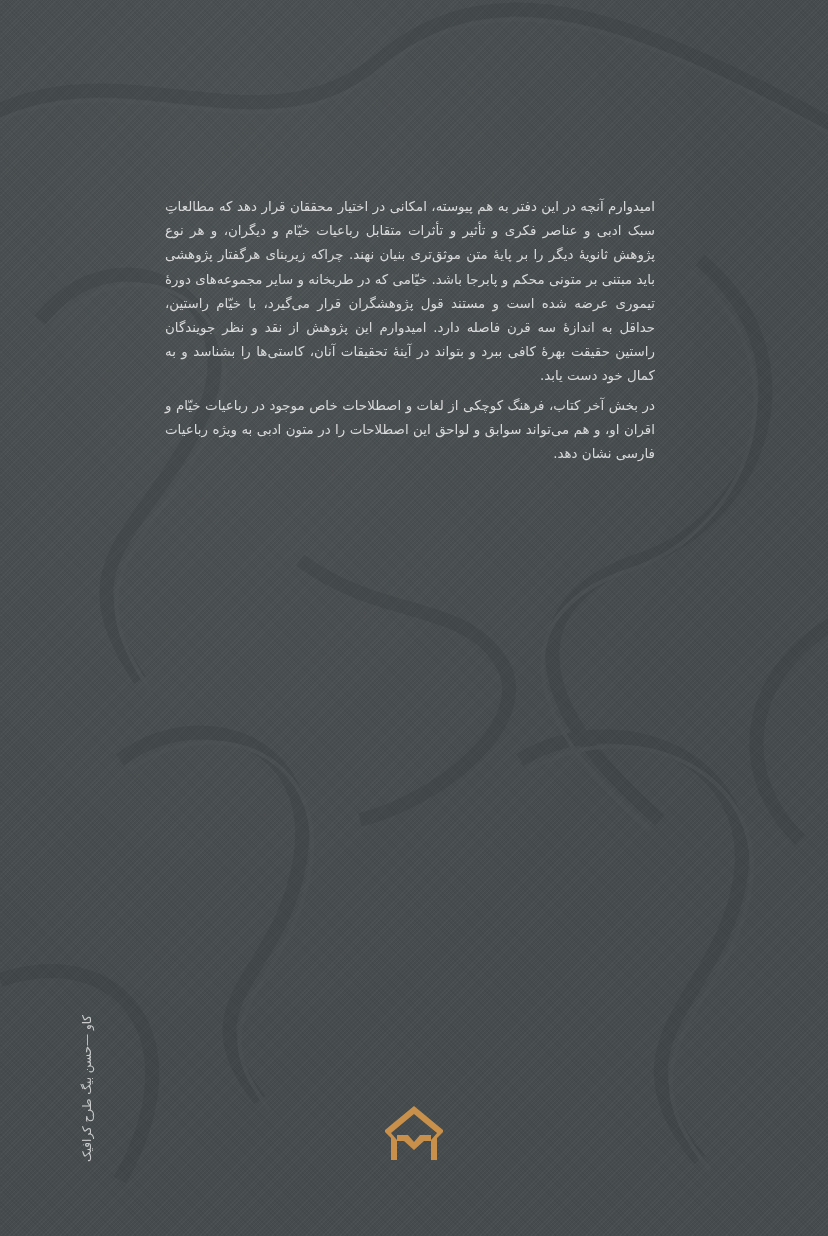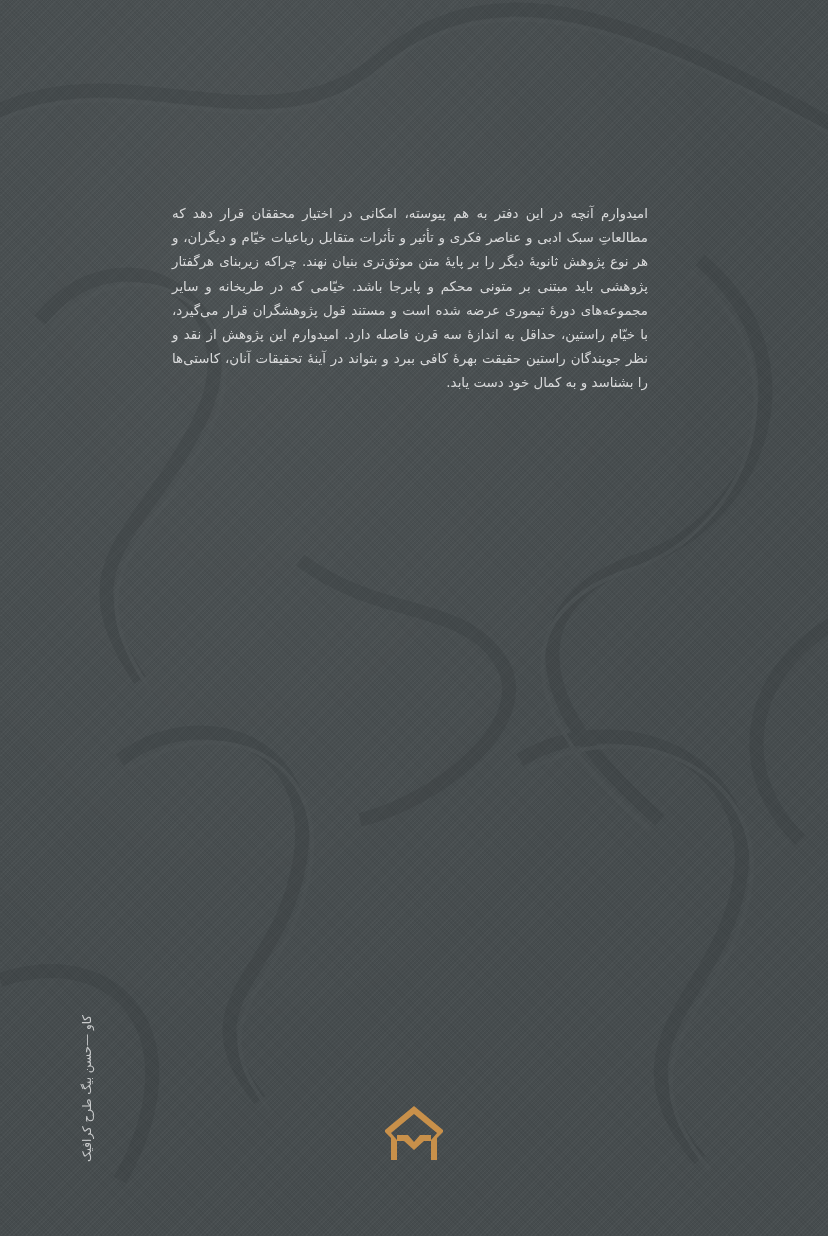--- a/index.html
+++ b/index.html
@@ -22,21 +22,21 @@
     position: absolute;
     left: 160px; top: 190px;
     width: 500px;
     direction: rtl;
     text-align: justify;
     text-align-last: right;
     color: #d9dadb;
     font-size: 13.4px;
     line-height: 24.2px;
   }
-  .blurb p { margin: 12px; }
+  .blurb p { margin: 5px; }
   .credit {
     position: absolute;
     left: 80px; top: 1015px;
     width: 20px; height: 180px;
     writing-mode: vertical-rl;
     transform: rotate(180deg);
     direction: rtl;
     color: #c9cbcc;
     font-size: 12px;
     white-space: nowrap;
@@ -66,20 +66,21 @@
       <path d="M-20 130 C120 50 260 170 380 70 S640 30 860 150"></path>
       <path d="M50 330 C130 230 270 310 210 430 S70 570 150 690"></path>
       <path d="M690 270 C810 370 750 530 630 570 S510 710 650 830"></path>
       <path d="M130 770 C210 710 330 750 310 870 S190 1010 270 1110"></path>
       <path d="M530 770 C630 710 770 770 750 890 S610 1050 710 1170"></path>
     </g>
   </svg>
 
   <div class="blurb">
     <p>امیدوارم آنچه در این دفتر به هم پیوسته، امکانی در اختیار محققان قرار دهد که مطالعاتِ سبک ادبی و عناصر فکری و تأثیر و تأثرات متقابل رباعیات خیّام و دیگران، و هر نوع پژوهش ثانویهٔ دیگر را بر پایهٔ متن موثق‌تری بنیان نهند. چراکه زیربنای هرگفتار پژوهشی باید مبتنی بر متونی محکم و پابرجا باشد. خیّامی که در طربخانه و سایر مجموعه‌های دورهٔ تیموری عرضه شده است و مستند قول پژوهشگران قرار می‌گیرد، با خیّام راستین، حداقل به اندازهٔ سه قرن فاصله دارد. امیدوارم این پژوهش از نقد و نظر جویندگان راستین حقیقت بهرهٔ کافی ببرد و بتواند در آینهٔ تحقیقات آنان، کاستی‌ها را بشناسد و به کمال خود دست یابد.</p>
+    <p>در بخش آخر کتاب، فرهنگ کوچکی از لغات و اصطلاحات خاص موجود در رباعیات خیّام و اقران او، و هم می‌تواند سوابق و لواحق این اصطلاحات را در متون ادبی به ویژه رباعیات فارسی نشان دهد.</p>
   </div>
 
   <div class="credit">کاو —حسن بیگ طرح کرافیک</div>
 
   <svg class="logo" viewBox="0 0 66 60">
     <path d="M10 58 L10 36 L4 30 L4 28 L33 4 L62 28 L62 30 L56 36 L56 58 L50 58 L50 38 L56 31 L33 12 L10 31 L16 38 L16 58 Z" fill="#c8904a"></path>
     <path d="M16 33 L27 33 L33 40 L39 33 L50 33 L50 39 L43 39 L33 48 L23 39 L16 39 Z" fill="#c8904a"></path>
   </svg>
 </div>
 

